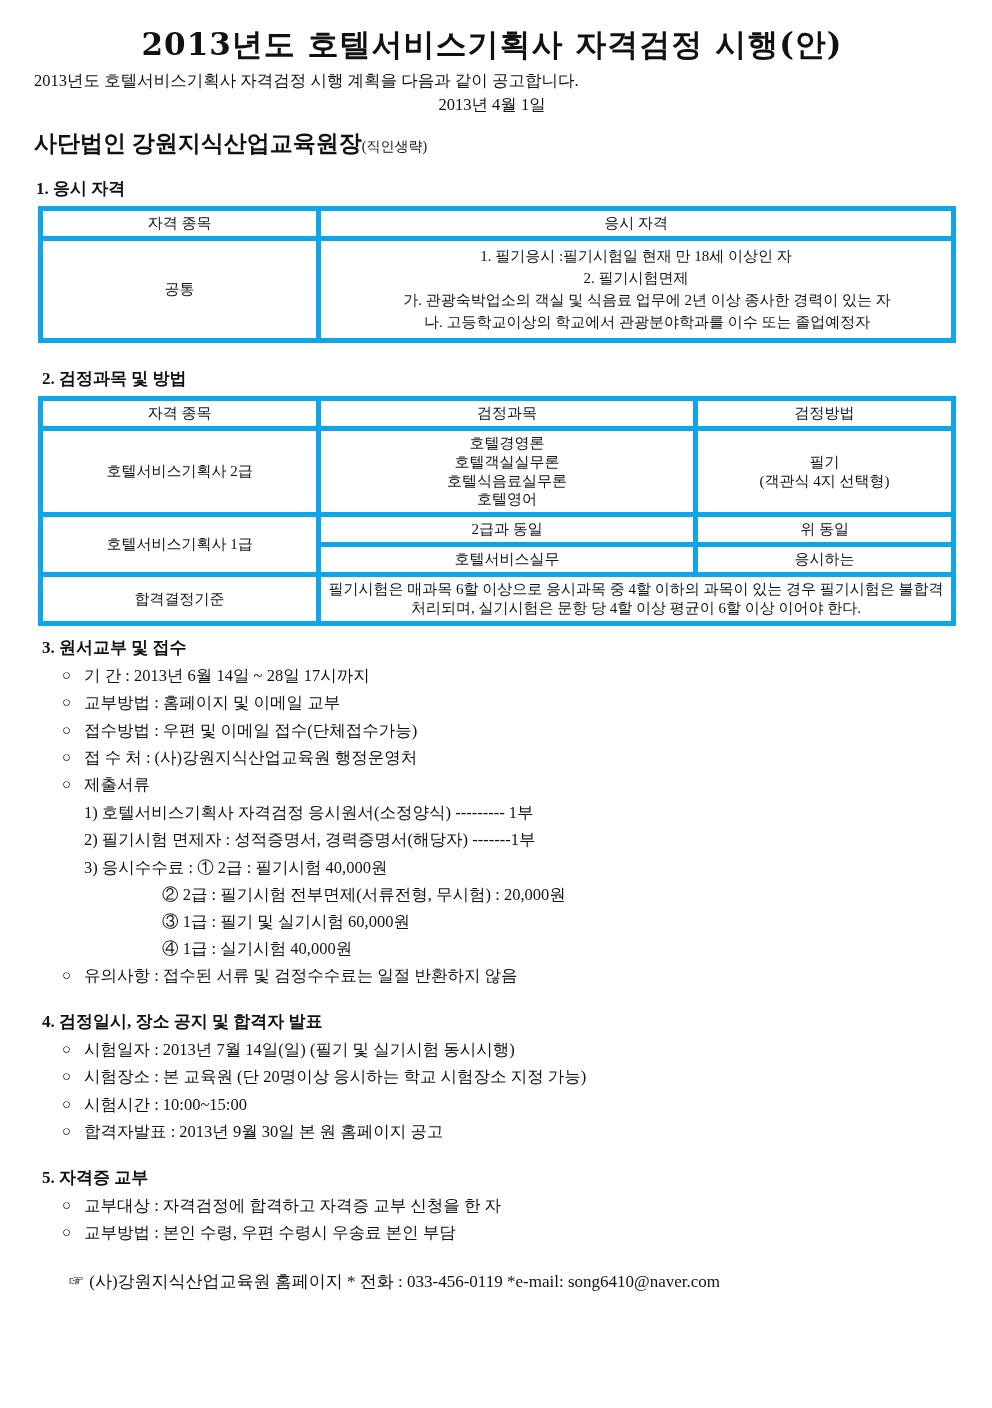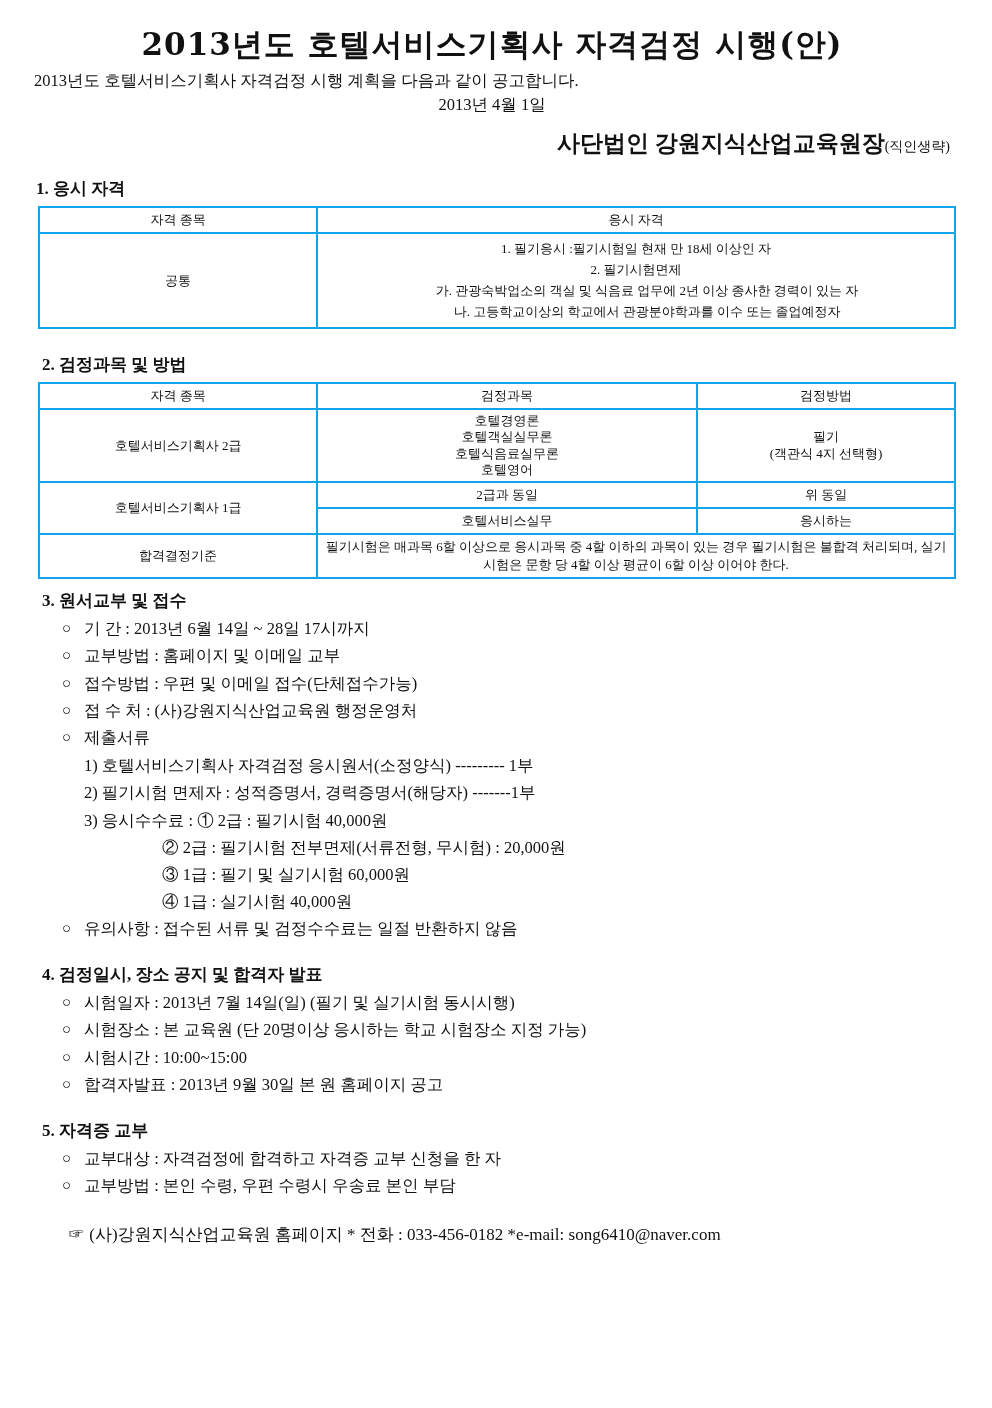--- a/index.html
+++ b/index.html
@@ -35,21 +35,21 @@
   .doc-sub1 {
     font-size: 16.5px;
     margin: 4px 0 2px 0;
   }
   .doc-sub2 {
     text-align: center;
     font-size: 16.5px;
     margin: 2px 0 10px 0;
   }
   .doc-issuer {
-    text-align: right;
+    text-align: left;
     font-size: 23px;
     font-weight: bold;
     margin: 12px 0 18px 0;
   }
   .doc-issuer .small {
     font-size: 14px;
     font-weight: normal;
   }
   
   .section-title {
@@ -61,23 +61,23 @@
     margin-left: 8px;
   }
   
   table.doc-table {
     border-collapse: collapse;
     width: 918px;
     margin: 0 0 6px 4px;
     table-layout: fixed;
   }
   table.doc-table td, table.doc-table th {
-    border: 2px solid #0ea5e9;
+    border: 5px solid #0ea5e9;
     padding: 3px 6px;
-    font-size: 13px;
+    font-size: 15px;
     vertical-align: middle;
     font-weight: normal;
   }
   .c-head {
     text-align: center;
   }
   .c-center {
     text-align: center;
   }
   .c-left {
@@ -286,16 +286,16 @@
     <div class="bullet-row">
       <span class="bullet-mark">○</span>
       <span class="bullet-text">교부방법 : 본인 수령, 우편 수령시 우송료 본인 부담</span>
     </div>
   </div>
 
   <div class="spacer-md"></div>
 
   <div class="contact-line">
     <span>☞</span>
-    <span>(사)강원지식산업교육원 홈페이지  * 전화 : 033-456-0182    *e-mail: song6410@naver.com</span>
+    <span>(사)강원지식산업교육원 홈페이지  * 전화 : 033-456-0119    *e-mail: song6410@naver.com</span>
   </div>
 
 </div>
 
 </body></html>

